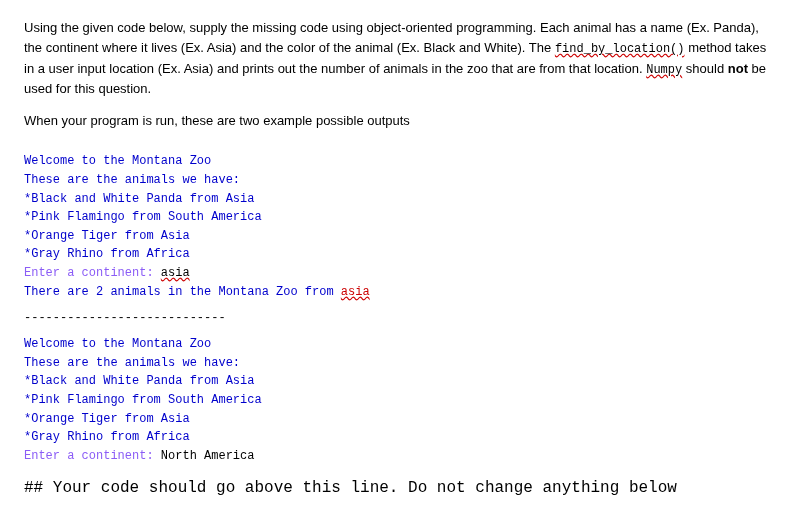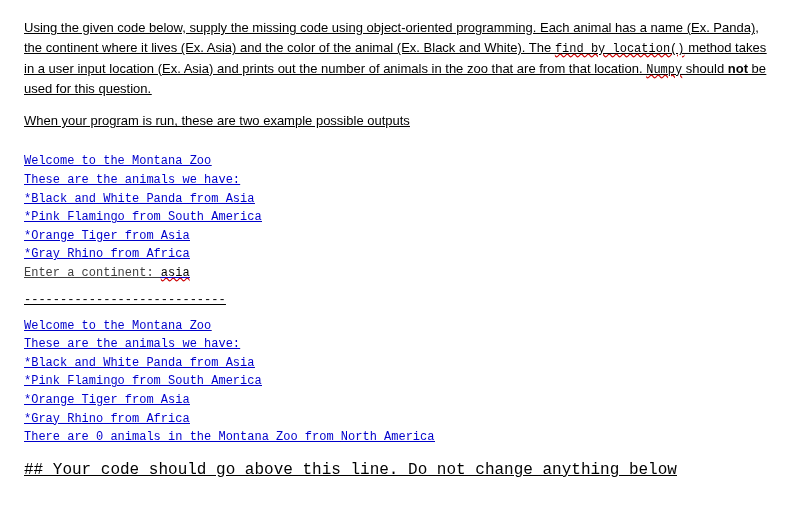--- a/index.html
+++ b/index.html
@@ -1,19 +1,18 @@
 <!DOCTYPE html>
 <html><head>
   <meta charset="utf-8">
   <style>
     * {
       margin: 0;
       padding: 0;
       box-sizing: border-box;
-      text-decoration: underline;
     }
     body {
       font-family: Arial, sans-serif;
       font-size: 13px;
       background: #fff;
       color: #000;
       padding: 18px 24px;
       width: 797px;
       min-height: 510px;
     }
@@ -55,21 +54,21 @@
       color: #000;
       margin: 10px 0;
     }
     .footer-code {
       font-family: 'Courier New', Courier, monospace;
       font-size: 16px;
       color: #000;
       margin-top: 14px;
     }
     .prompt-label {
-      color: #404040;
+      color: #8b5cf6;
     }
     .prompt-value-black {
       color: #000;
       font-family: 'Courier New', Courier, monospace;
       font-size: 12px;
       font-weight: normal;
     }
     .result-line {
       color: #0000cc;
       font-family: 'Courier New', Courier, monospace;
@@ -101,29 +100,32 @@
 <div class="code-block">
   <div>Welcome to the Montana Zoo</div>
   <div>These are the animals we have:</div>
   <div>*Black and White Panda from Asia</div>
   <div>*Pink Flamingo from South America</div>
   <div>*Orange Tiger from Asia</div>
   <div>*Gray Rhino from Africa</div>
   <div>
     <span class="prompt-label">Enter a continent: </span><span class="user-input">asia</span>
   </div>
+  <div>
+    <span class="result-line">There are 2 animals in the Montana Zoo from </span><span class="result-red">asia</span>
+  </div>
 </div>
 
 <div class="divider">----------------------------</div>
 
 <div class="code-block">
   <div>Welcome to the Montana Zoo</div>
   <div>These are the animals we have:</div>
   <div>*Black and White Panda from Asia</div>
   <div>*Pink Flamingo from South America</div>
   <div>*Orange Tiger from Asia</div>
   <div>*Gray Rhino from Africa</div>
   <div>
-    <span class="result-line">There are 0 animals in the Montana Zoo from </span><span class="result-line">North America</span>
+    <span class="prompt-label">Enter a continent: </span><span class="prompt-value-black">North America</span>
   </div>
 </div>
 
 <div class="footer-code">## Your code should go above this line. Do not change anything below</div>
 
 </body></html>

